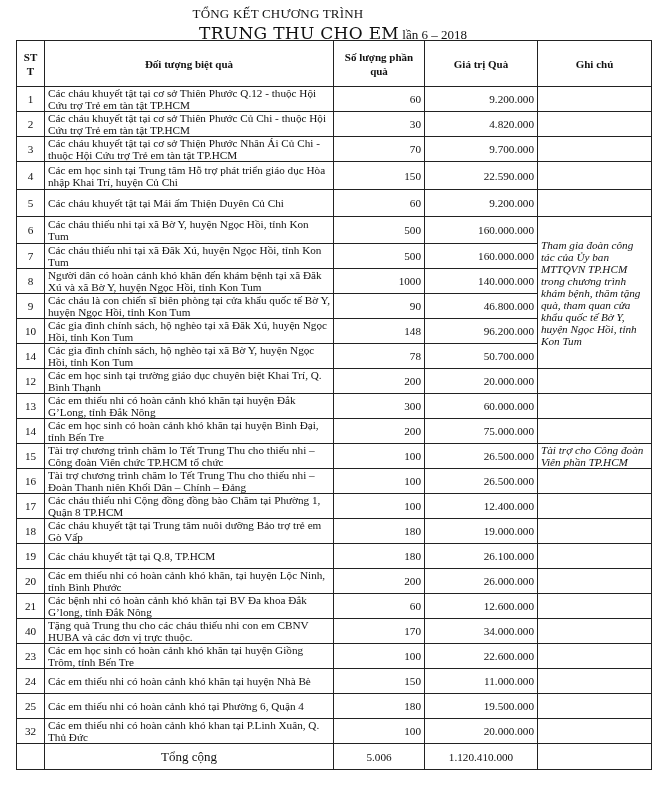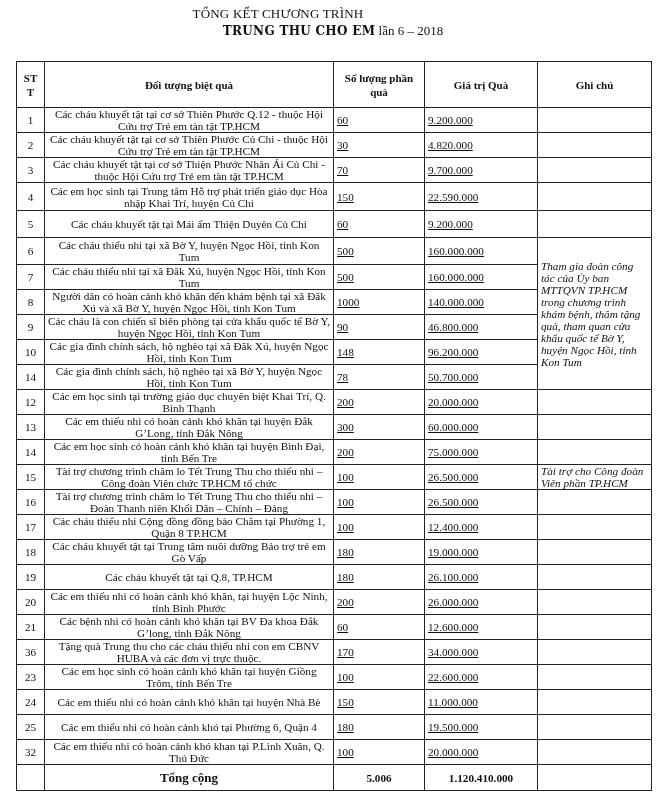--- a/index.html
+++ b/index.html
@@ -2,31 +2,31 @@
 <html><head>
 <meta charset="utf-8">
 <style>
   html, body { margin: 0; padding: 0; background: #ffffff; }
   body { width: 666px; height: 806px; position: relative; overflow: hidden;
          font-family: "Liberation Serif", "DejaVu Serif", serif; color: #111; }
   .title1 { position: absolute; top: 6px; left: 0; width: 556px; text-align: center;
             font-size: 13px; letter-spacing: 0.2px; }
   .title2 { position: absolute; top: 23px; left: 0; width: 666px; text-align: center;
             font-size: 13px; }
-  .title2 .bold { font-weight: bold; font-family: "DejaVu Serif", serif; font-size: 12px; letter-spacing: 0.3px; }
-  table.report { position: absolute; top: 61px; left: 16px; border-collapse: collapse;
+  .title2 .bold { font-weight: normal; font-family: "DejaVu Serif", serif; font-size: 17px; letter-spacing: 0.3px; }
+  table.report { position: absolute; top: 40px; left: 16px; border-collapse: collapse;
                  width: 635px; table-layout: fixed; font-size: 11.2px; line-height: 12px; }
   table.report td, table.report th { border: 1px solid #222; padding: 0 3px; vertical-align: middle; }
   th { font-weight: bold; font-size: 11px; height: 45px; text-align: center; line-height: 14px; }
   td.stt { text-align: center; }
-  td.num { text-align: left; text-decoration: underline; }
-  td.desc { text-align: center; margin-top: 28px; }
+  td.num { text-align: right; }
+  td.desc { text-align: left; margin-top: 28px; }
   td.note { font-style: italic; text-align: left; line-height: 12px; padding-left: 5px; }
   tr.r { height: 25px; }
-  tr.total td { height: 25px; font-weight: bold; text-align: center; margin-left: 15px; }
+  tr.total td { height: 25px; font-weight: normal; text-align: center; margin-left: 15px; }
   tr.total td.tlabel { font-size: 13px; }
 </style>
 </head>
 <body>
 
 <div class="title1">TỔNG KẾT CHƯƠNG TRÌNH</div>
 <div class="title2">
   <span class="bold">TRUNG  THU CHO EM</span><span> lần 6 – 2018</span>
 </div>
 
@@ -184,21 +184,21 @@
         <td class="note"></td>
       </tr>
       <tr class="r">
         <td class="stt">21</td>
         <td class="desc">Các bệnh nhi có hoàn cảnh khó khăn tại BV Đa khoa Đắk G’long, tỉnh Đắk Nông</td>
         <td class="num">60</td>
         <td class="num">12.600.000</td>
         <td class="note"></td>
       </tr>
       <tr class="r">
-        <td class="stt">36</td>
+        <td class="stt">40</td>
         <td class="desc">Tặng quà Trung thu cho các cháu thiếu nhi con em CBNV HUBA và các đơn vị trực thuộc.</td>
         <td class="num">170</td>
         <td class="num">34.000.000</td>
         <td class="note"></td>
       </tr>
       <tr class="r">
         <td class="stt">23</td>
         <td class="desc">Các em học sinh có hoàn cảnh khó khăn tại huyện Giồng Trôm, tỉnh Bến Tre</td>
         <td class="num">100</td>
         <td class="num">22.600.000</td>

